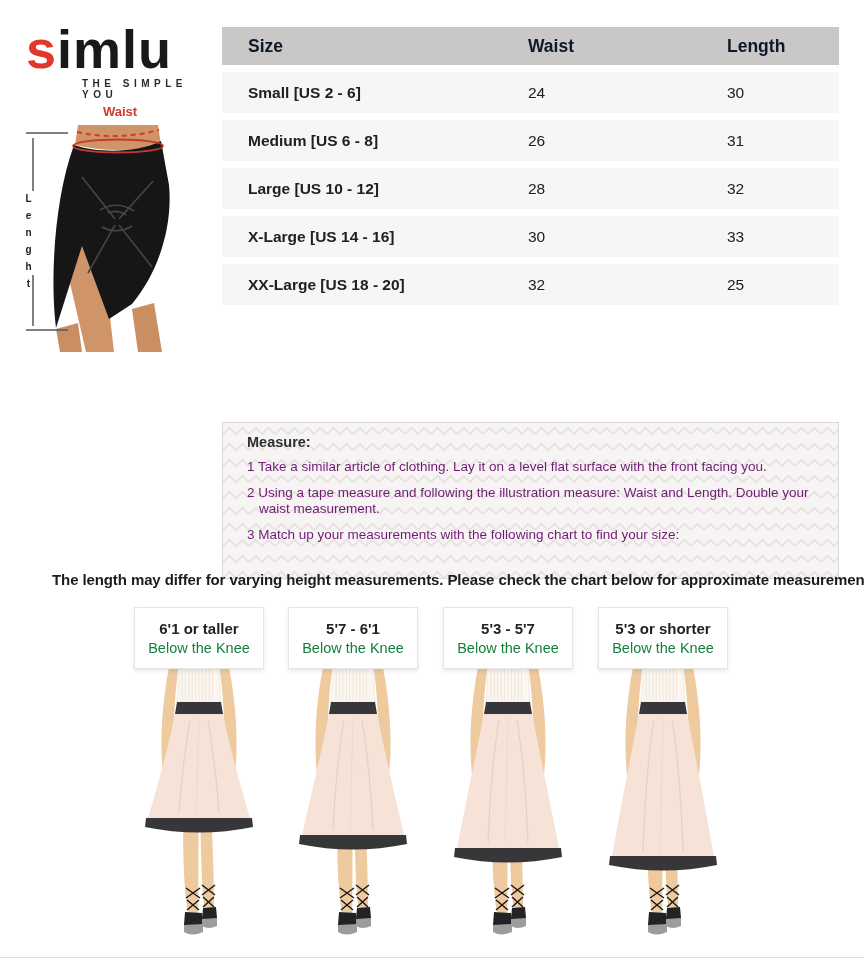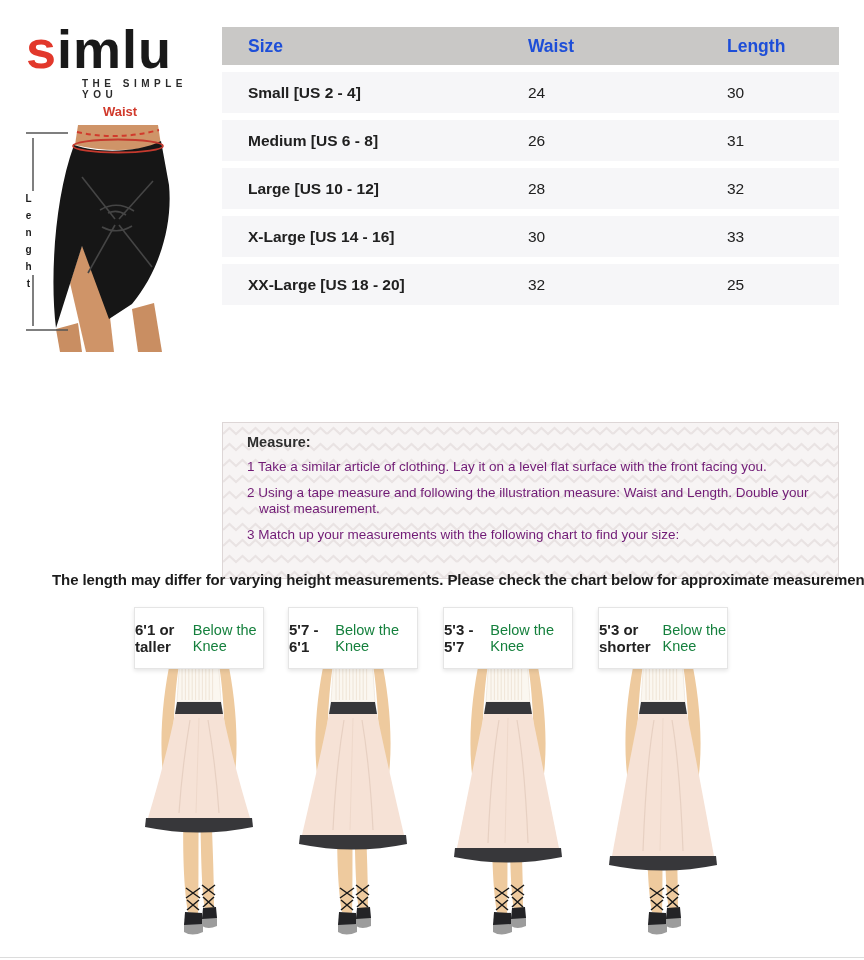--- a/index.html
+++ b/index.html
@@ -18,21 +18,21 @@
   .photo svg{position:absolute;left:0;top:0;}
   .waist-label{position:absolute;left:60px;top:-1px;width:80px;text-align:center;
     font-size:13px;font-weight:700;color:var(--c-accent_red,#d13a2c);}
   .length-label{position:absolute;left:3px;top:88px;height:95px;
     writing-mode:vertical-lr;text-orientation:upright;letter-spacing:6px;
     font-size:10px;font-weight:700;color:#1c1c1c;}
   
   .size-table{position:absolute;left:222px;top:27px;width:617px;}
   .t-head,.t-row{display:grid;grid-template-columns:306px 199px 112px;align-items:center;}
   .t-head{height:38px;background:var(--c-table_header_bg,#c9c8c6);margin-bottom:7px;}
-  .t-head > div{font-size:17.5px;font-weight:700;color:#1d4ed8;}
+  .t-head > div{font-size:17.5px;font-weight:700;color:#0f172a;}
   .t-row{height:41px;background:var(--c-table_row_bg,#f6f6f8);margin-bottom:7px;}
   .t-row > div{font-size:15.5px;color:#202020;}
   .c-size{padding-left:26px;font-weight:600;}
   .t-head .c-size{font-weight:700;}
   .c-num{font-weight:400;}
   
   .measure-box{position:absolute;left:222px;top:422px;width:617px;height:157px;
     background:var(--c-measure_bg,#f7f4f4);border:1px solid var(--c-measure_border,#ddd6d6);
     box-sizing:border-box;}
   .measure-box .chevron{position:absolute;left:0;top:0;width:100%;height:100%;}
@@ -40,21 +40,21 @@
   .m-title{margin:0 0 9px 0;font-size:14.5px;font-weight:700;color:#2e2e2e;}
   .m-step{margin:0 0 9px 0;font-size:13.5px;line-height:16.5px;color:#701a75;
     padding-left:12px;text-indent:-12px;}
   
   .height-intro{position:absolute;left:52px;top:571px;font-size:15px;font-weight:600;
     color:#1c1c1c;white-space:nowrap;letter-spacing:-0.1px;}
   .figure{position:absolute;top:598px;width:150px;height:358px;}
   .fig-art{position:absolute;left:0;top:0;width:150px;height:358px;}
   .fig-card{position:absolute;left:10px;top:9px;width:130px;height:62px;background:#fff;
     border:1px solid var(--c-card_border,#e5e5e5);box-shadow:0 2px 4px rgba(0,0,0,.10);
-    box-sizing:border-box;display:flex;flex-direction:row;justify-content:center;
+    box-sizing:border-box;display:flex;flex-direction:column;justify-content:center;
     align-items:center;gap:3px;}
   .fig-card .l1{font-size:15px;font-weight:700;color:#222;}
   .fig-card .l2{font-size:14.5px;font-weight:400;color:#15803d;}
   .bottom-line{position:absolute;left:0;right:0;bottom:2px;height:1px;background:#dcdcdc;}
 </style>
 </head>
 <body>
 
 <div class="canvas">
 
@@ -99,21 +99,21 @@
     <div class="length-label">Lenght</div>
   </div>
 
   <div class="size-table">
     <div class="t-head">
       <div class="c-size">Size</div>
       <div class="c-num">Waist</div>
       <div class="c-num">Length</div>
     </div>
     <div class="t-row">
-      <div class="c-size">Small [US 2 - 4]</div>
+      <div class="c-size">Small [US 2 - 6]</div>
       <div class="c-num">24</div>
       <div class="c-num">30</div>
     </div>
     <div class="t-row">
       <div class="c-size">Medium [US 6 - 8]</div>
       <div class="c-num">26</div>
       <div class="c-num">31</div>
     </div>
     <div class="t-row">
       <div class="c-size">Large [US 10 - 12]</div>

